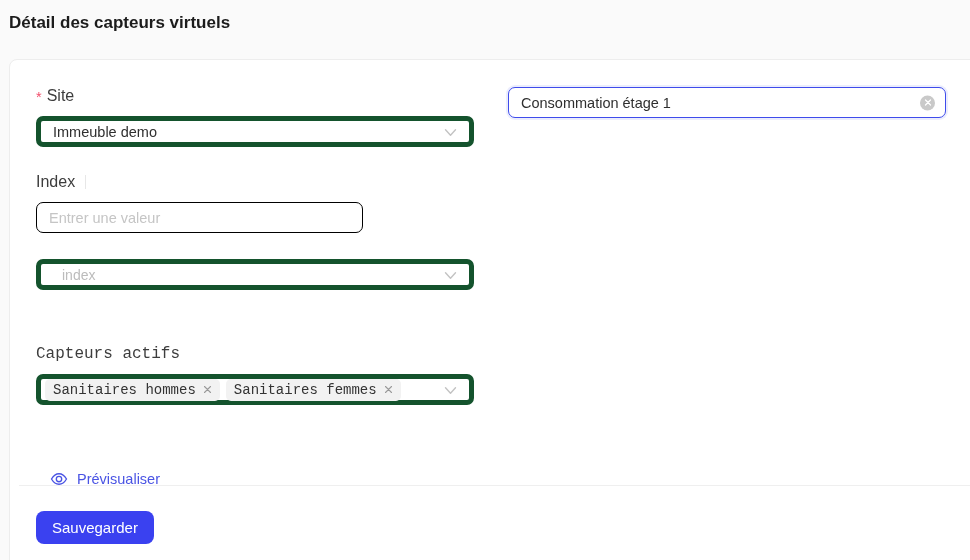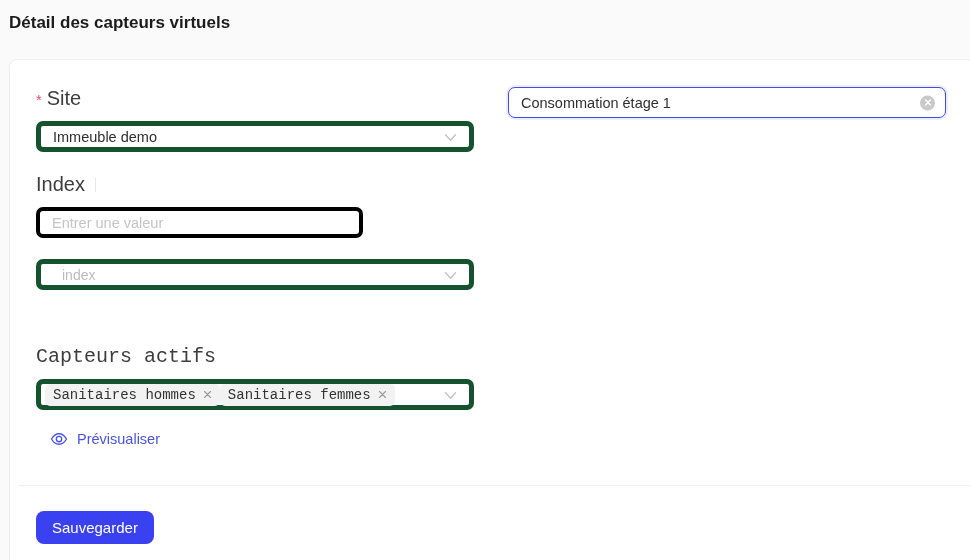--- a/index.html
+++ b/index.html
@@ -21,21 +21,21 @@
   .card {
     position: absolute;
     left: 9px; top: 59px;
     width: 975px; height: 515px;
     background: #ffffff;
     border: 1px solid #ededed;
     border-radius: 8px;
   }
   .field { position: absolute; }
   .field-label {
-    font-size: 20px;
+    font-size: 16px;
     color: #3d3d3d;
     margin-bottom: 11px;
     display: flex;
     align-items: center;
   }
   .field-label.required::before {
     content: "*";
     color: #f24d6b;
     margin-right: 5px;
     font-size: 14.5px;
@@ -65,21 +65,21 @@
   .suffix-hint { color: #bcbcbc; margin-left: 9px; font-size: 14px; }
   .chevron {
     position: absolute;
     right: 12px; top: 50%;
     transform: translateY(-42%);
     display: inline-flex;
   }
   .text-input {
     width: 100%;
     height: 31px;
-    border: 4px solid #000000;
+    border: 1px solid #000000;
     border-radius: 7px;
     padding: 0 12px;
     font-size: 14.5px;
     font-family: "Liberation Sans", "DejaVu Sans", sans-serif;
     color: #2f2f2f;
     outline: none;
     background: #fff;
   }
   .text-input::placeholder { color: #c5c5c5; }
   .input-wrap { position: relative; }
@@ -91,21 +91,21 @@
   .clear-btn {
     position: absolute;
     right: 11px; top: 50%;
     transform: translateY(-50%);
     width: 15px; height: 15px;
     border-radius: 50%;
     background: #c9c9c9;
     display: flex; align-items: center; justify-content: center;
     cursor: pointer;
   }
-  .tags-control { padding-left: 4px; }
+  .tags-control { padding-left: 4px; gap: 6px; }
   .tag {
     display: inline-flex;
     align-items: center;
     background: #f2f2f2;
     border-radius: 5px;
     padding: 2px 8px;
     font-size: 14px;
     color: #333;
     line-height: 18px;
     white-space: nowrap;
@@ -116,20 +116,21 @@
     cursor: pointer;
   }
   .preview-link {
     position: absolute;
     display: flex;
     align-items: center;
     gap: 9px;
     color: #4a54e4;
     font-size: 14.5px;
     cursor: pointer;
+    margin-top: 40px;
   }
   .divider {
     position: absolute;
     left: 9px; right: 0;
     border-top: 1px solid #efefef;
   }
   .save-btn {
     position: absolute;
     left: 26px; top: 451px;
     height: 33px;

